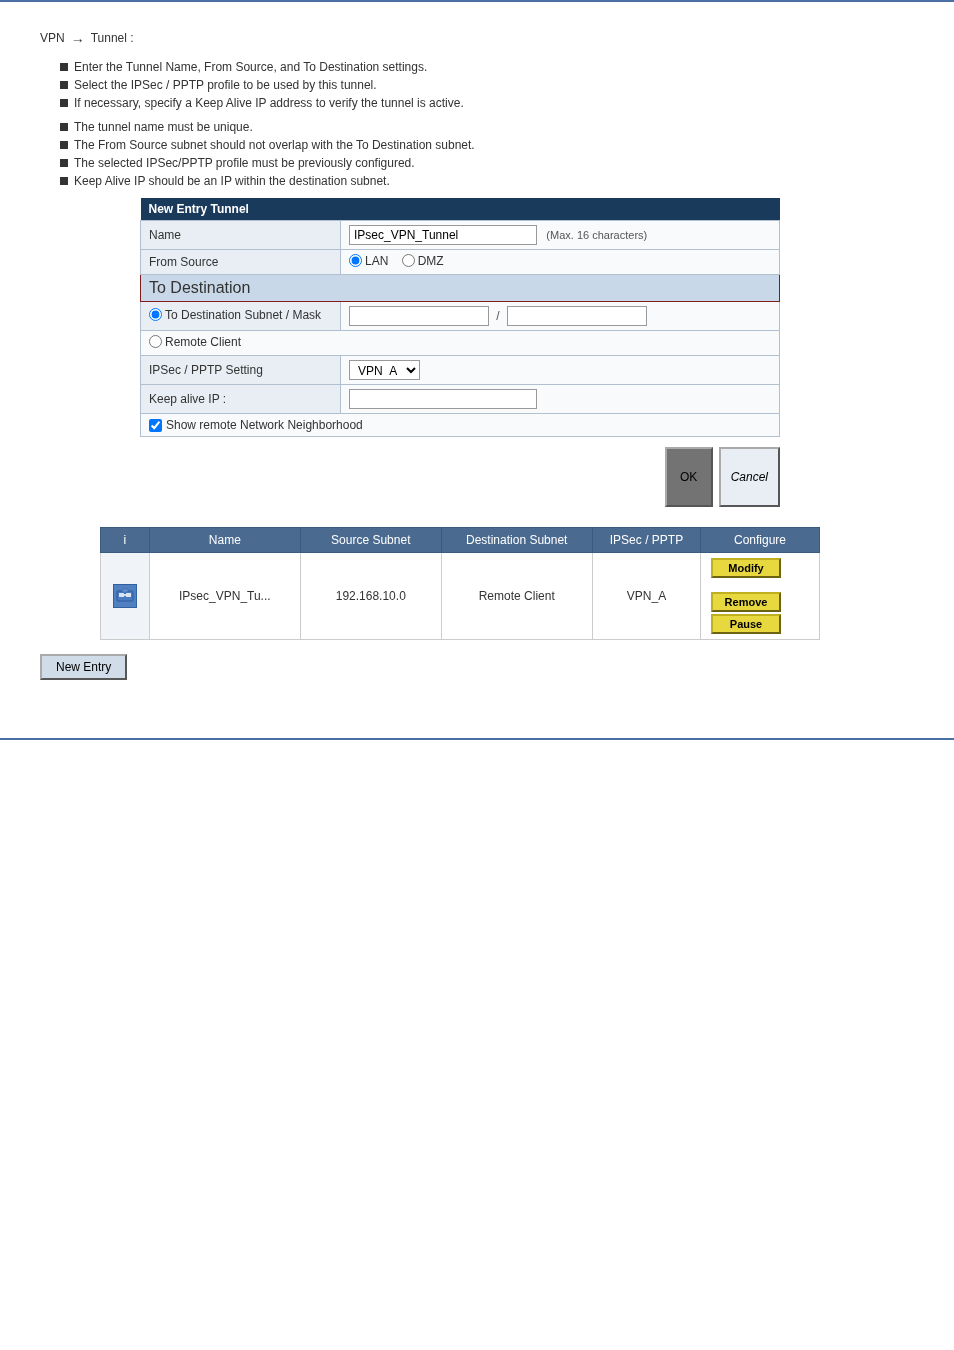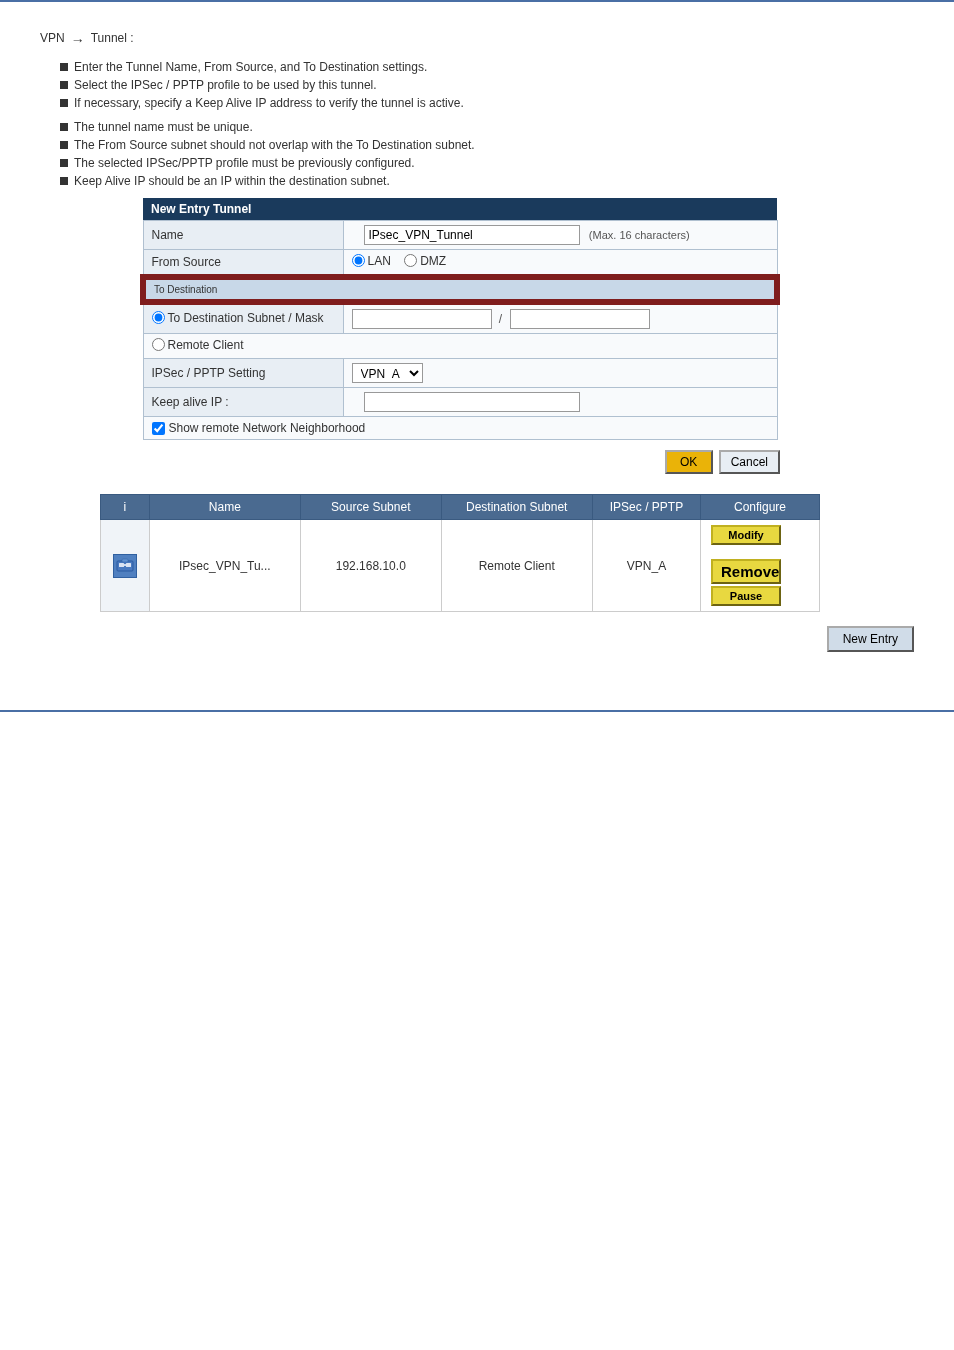--- a/index.html
+++ b/index.html
@@ -79,35 +79,34 @@
     .form-row td:first-child {
       width: 200px;
       background: #e8eef4;
       color: #333;
     }
     .form-row td:last-child {
       background: #f8fafc;
     }
     .section-header-row td {
       background: #c8d8e8;
-      border: 6px solid #7f1d1d;
+      border: 1px solid #7f1d1d;
       padding: 4px 8px;
       color: #333;
-      font-size: 10px;
+      font-size: 16px;
     }
     .form-input {
       border: 1px solid #999;
       padding: 2px 4px;
       font-size: 12px;
       height: 20px;
       background: #fff;
     }
     .form-input-wide {
-      width: 216px;
-      margin-left: 12px;
+      width: 188px;
     }
     .form-input-medium {
       width: 140px;
     }
     .radio-label {
       display: inline-flex;
       align-items: flex-start;
       gap: 3px;
       margin-right: 10px;
     }
@@ -129,34 +128,35 @@
     }
     .ok-cancel-row {
       display: flex;
       justify-content: flex-end;
       gap: 6px;
       margin-left: 100px;
       width: 640px;
       margin-bottom: 20px;
     }
     .btn-ok {
-      background: #eab308;
+      background: #737373;
       border: 2px outset #aaa;
       padding: 3px 8px;
       font-size: 12px;
       cursor: pointer;
       min-width: 48px;
     }
     .btn-cancel {
       background: #e8eef4;
       border: 2px outset #aaa;
-      padding: 3px 10px;
+      padding: 21px 10px;
       font-size: 12px;
       cursor: pointer;
       min-width: 56px;
+      font-style: italic;
     }
 
     
     .result-table {
       width: 720px;
       margin-left: 60px;
       border-collapse: collapse;
       margin-bottom: 14px;
     }
     .result-table th {
@@ -195,41 +195,41 @@
       margin-bottom: 14px;
       width: 70px;
       text-align: center;
       font-weight: bold;
     }
     .btn-remove {
       display: block;
       background: #e8d840;
       border: 2px outset #c0b020;
       padding: 2px 8px;
-      font-size: 15px;
+      font-size: 11px;
       cursor: pointer;
       margin-bottom: 2px;
       width: 70px;
       text-align: center;
       font-weight: bold;
     }
     .btn-pause {
       display: block;
       background: #e8d840;
       border: 2px outset #c0b020;
       padding: 2px 8px;
       font-size: 11px;
       cursor: pointer;
       width: 70px;
       text-align: center;
       font-weight: bold;
     }
     .new-entry-btn-row {
       display: flex;
-      justify-content: flex-end;
+      justify-content: flex-start;
       margin-left: 0px;
       margin-bottom: 30px;
     }
     .btn-new-entry {
       background: #d0dce8;
       border: 2px outset #aaa;
       padding: 4px 14px;
       font-size: 12px;
       cursor: pointer;
     }

